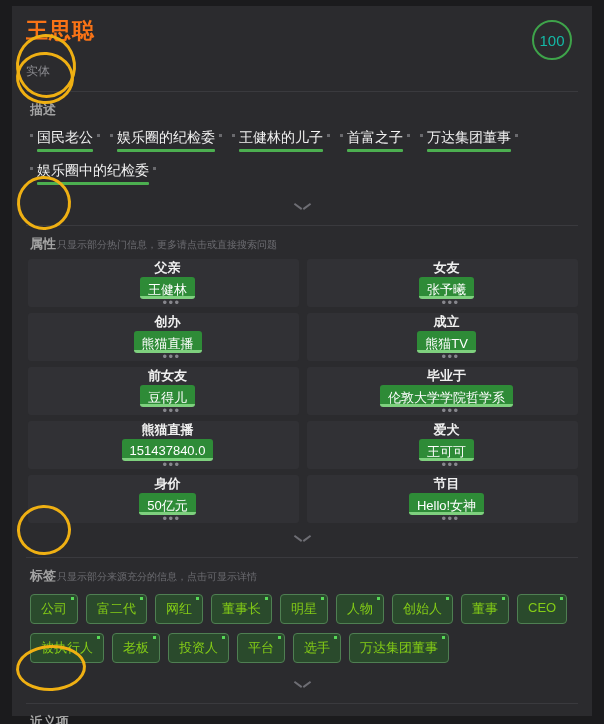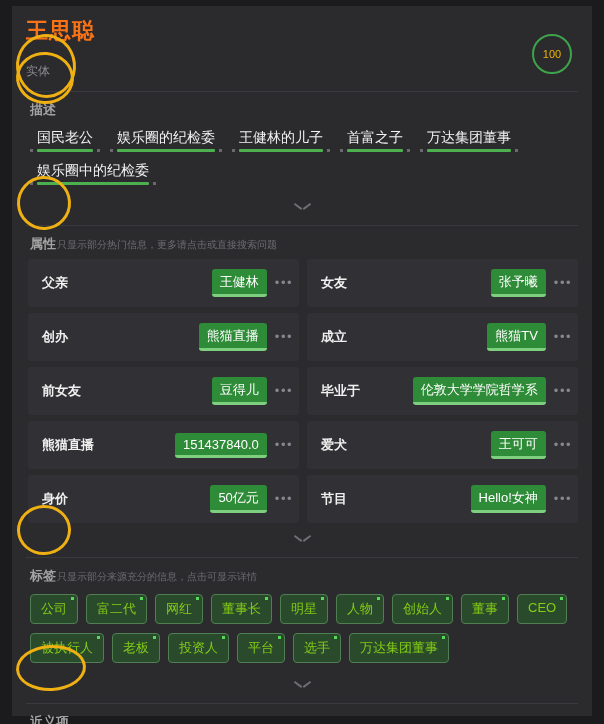--- a/index.html
+++ b/index.html
@@ -43,27 +43,27 @@
   }
   .entity-type {
     font-size: 12px;
     color: #8b8b90;
     margin-top: 20px;
     line-height: 15px;
   }
   .score-badge {
     position: absolute;
     right: 6px;
-    top: 28px;
+    top: 14px;
     width: 40px;
     height: 40px;
     border-radius: 50%;
     border: 2px solid #3ea34a;
-    color: #eab308;
-    font-size: 11px;
+    color: #14b8a6;
+    font-size: 15px;
     display: flex;
     align-items: center;
     justify-content: center;
     box-sizing: border-box;
     background: #2b2b2e;
   }
 
   .divider {
     height: 1px;
     background: #3a3a3e;
@@ -90,21 +90,21 @@
   }
 
   
   .desc-wrap {
     padding: 2px 0 2px 4px;
     display: flex;
     flex-wrap: wrap;
   }
   .desc-item {
     display: flex;
-    align-items: flex-end;
+    align-items: flex-start;
     margin: 3px 10px 6px 0;
   }
   .desc-dot {
     width: 3px;
     height: 3px;
     background: #6a6a6e;
     margin: 6px 4px 0 0;
     flex: none;
   }
   .desc-body { display: inline-block; }
@@ -160,20 +160,21 @@
     padding: 2px 0 2px 2px;
   }
   .attr-cell {
     background: #313135;
     border-radius: 3px;
     height: 48px;
     display: flex;
     align-items: center;
     padding: 0 6px 0 14px;
     box-sizing: border-box;
+    flex-direction: column;
   }
   .attr-key {
     font-size: 13px;
     color: #f0f0f0;
     font-weight: bold;
     white-space: nowrap;
   }
   .attr-spacer { flex: 1 1 auto; }
   .attr-value {
     background: #2e8b37;

